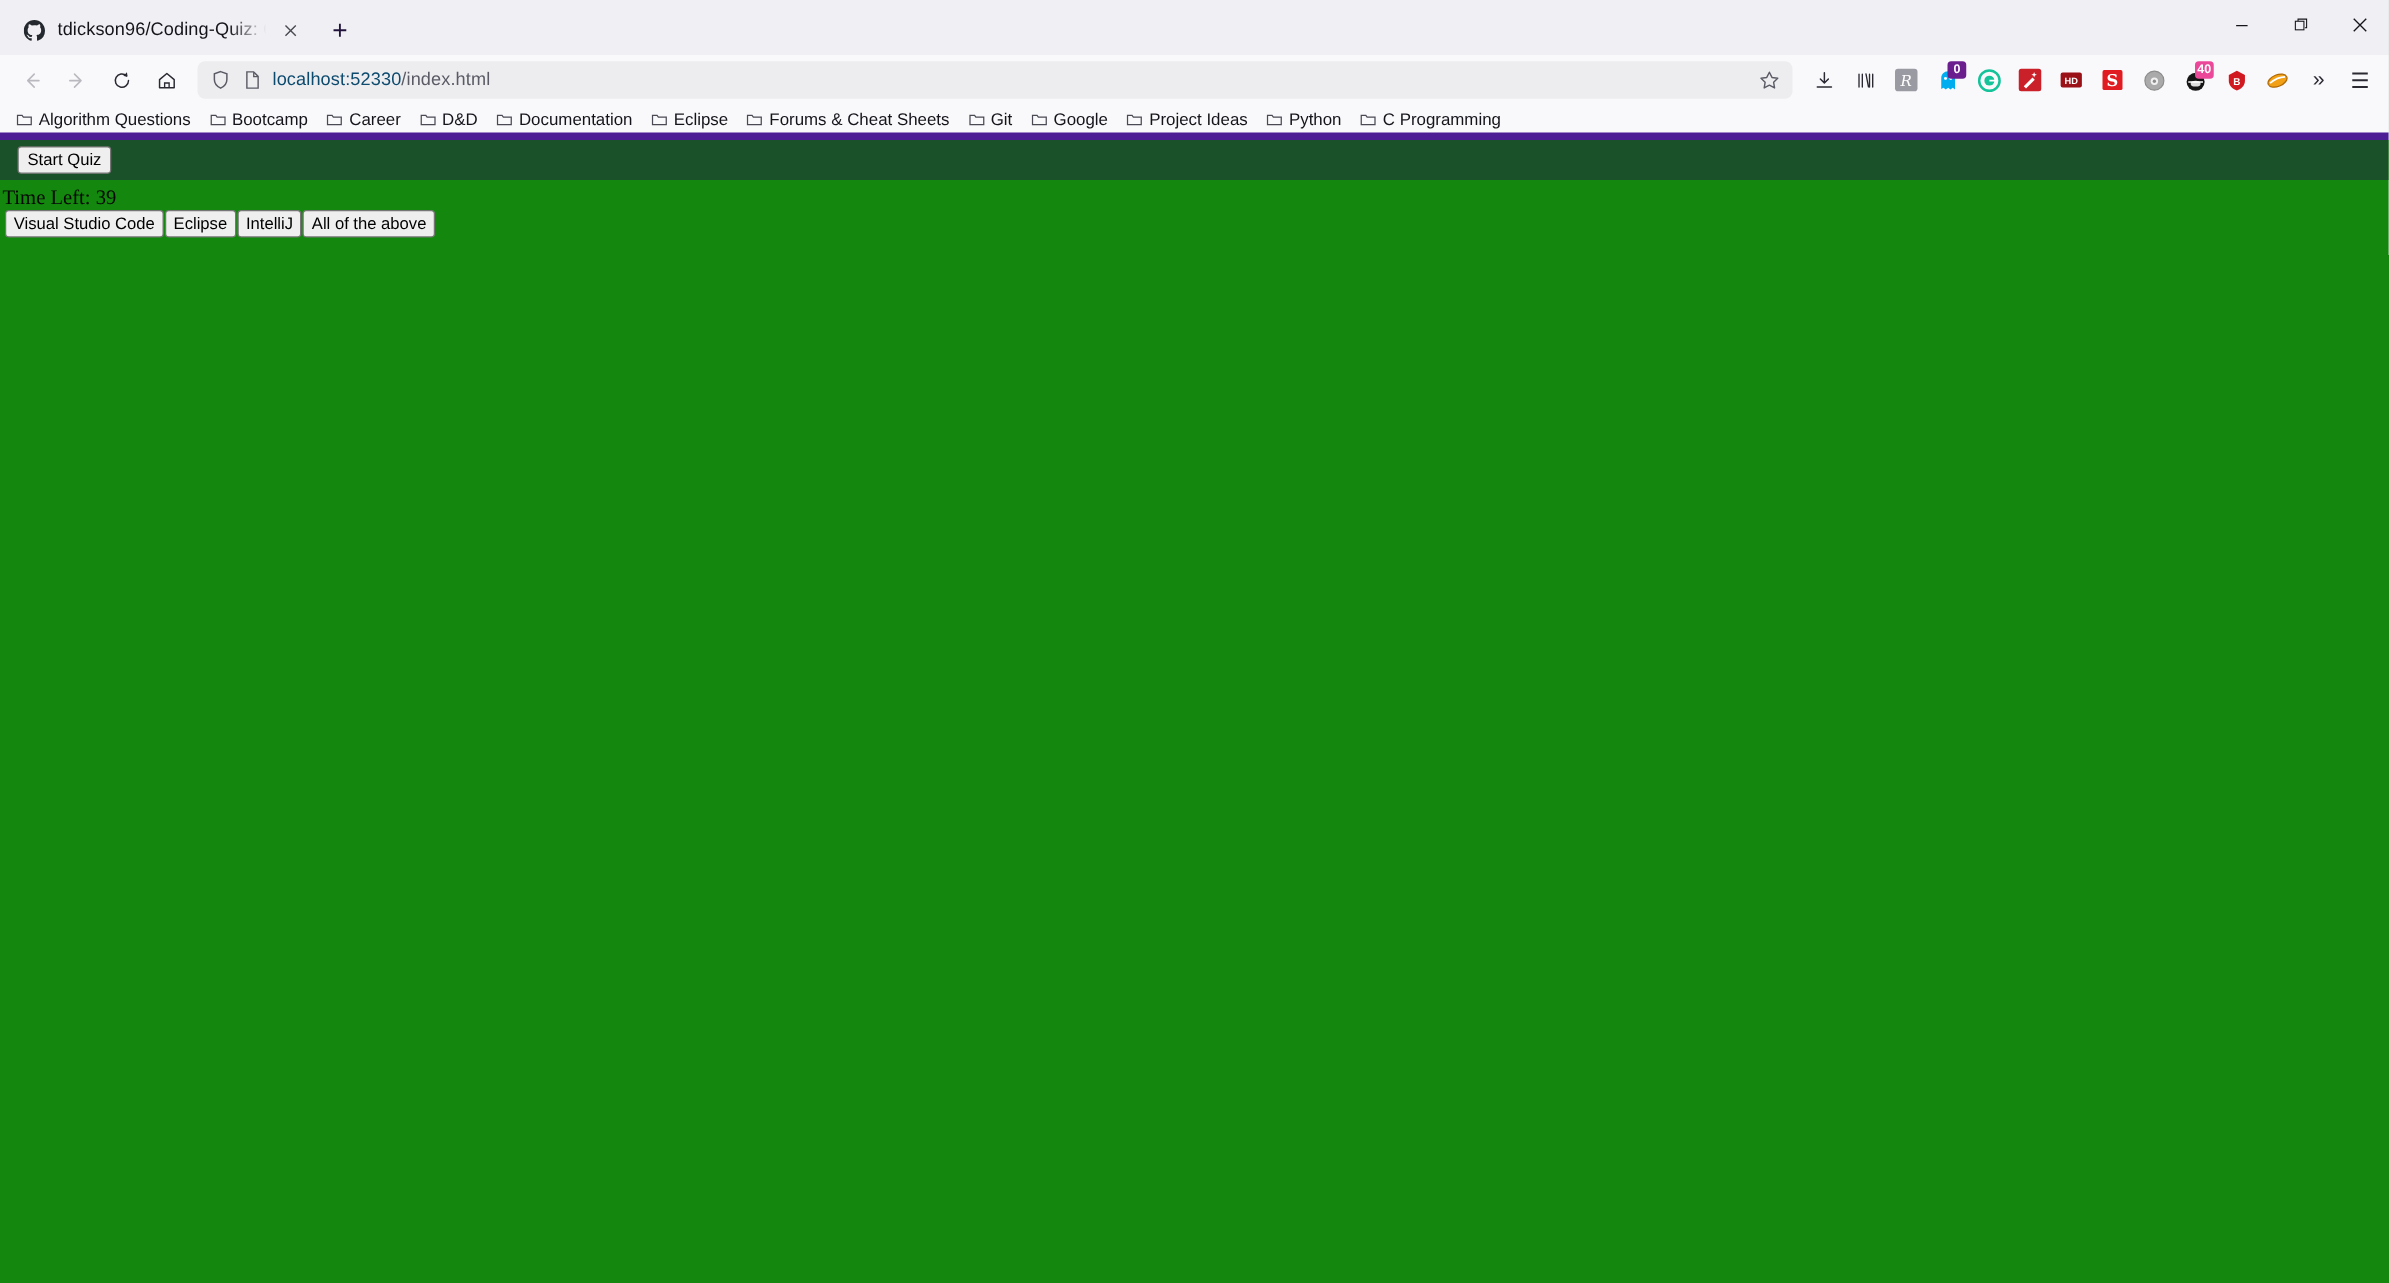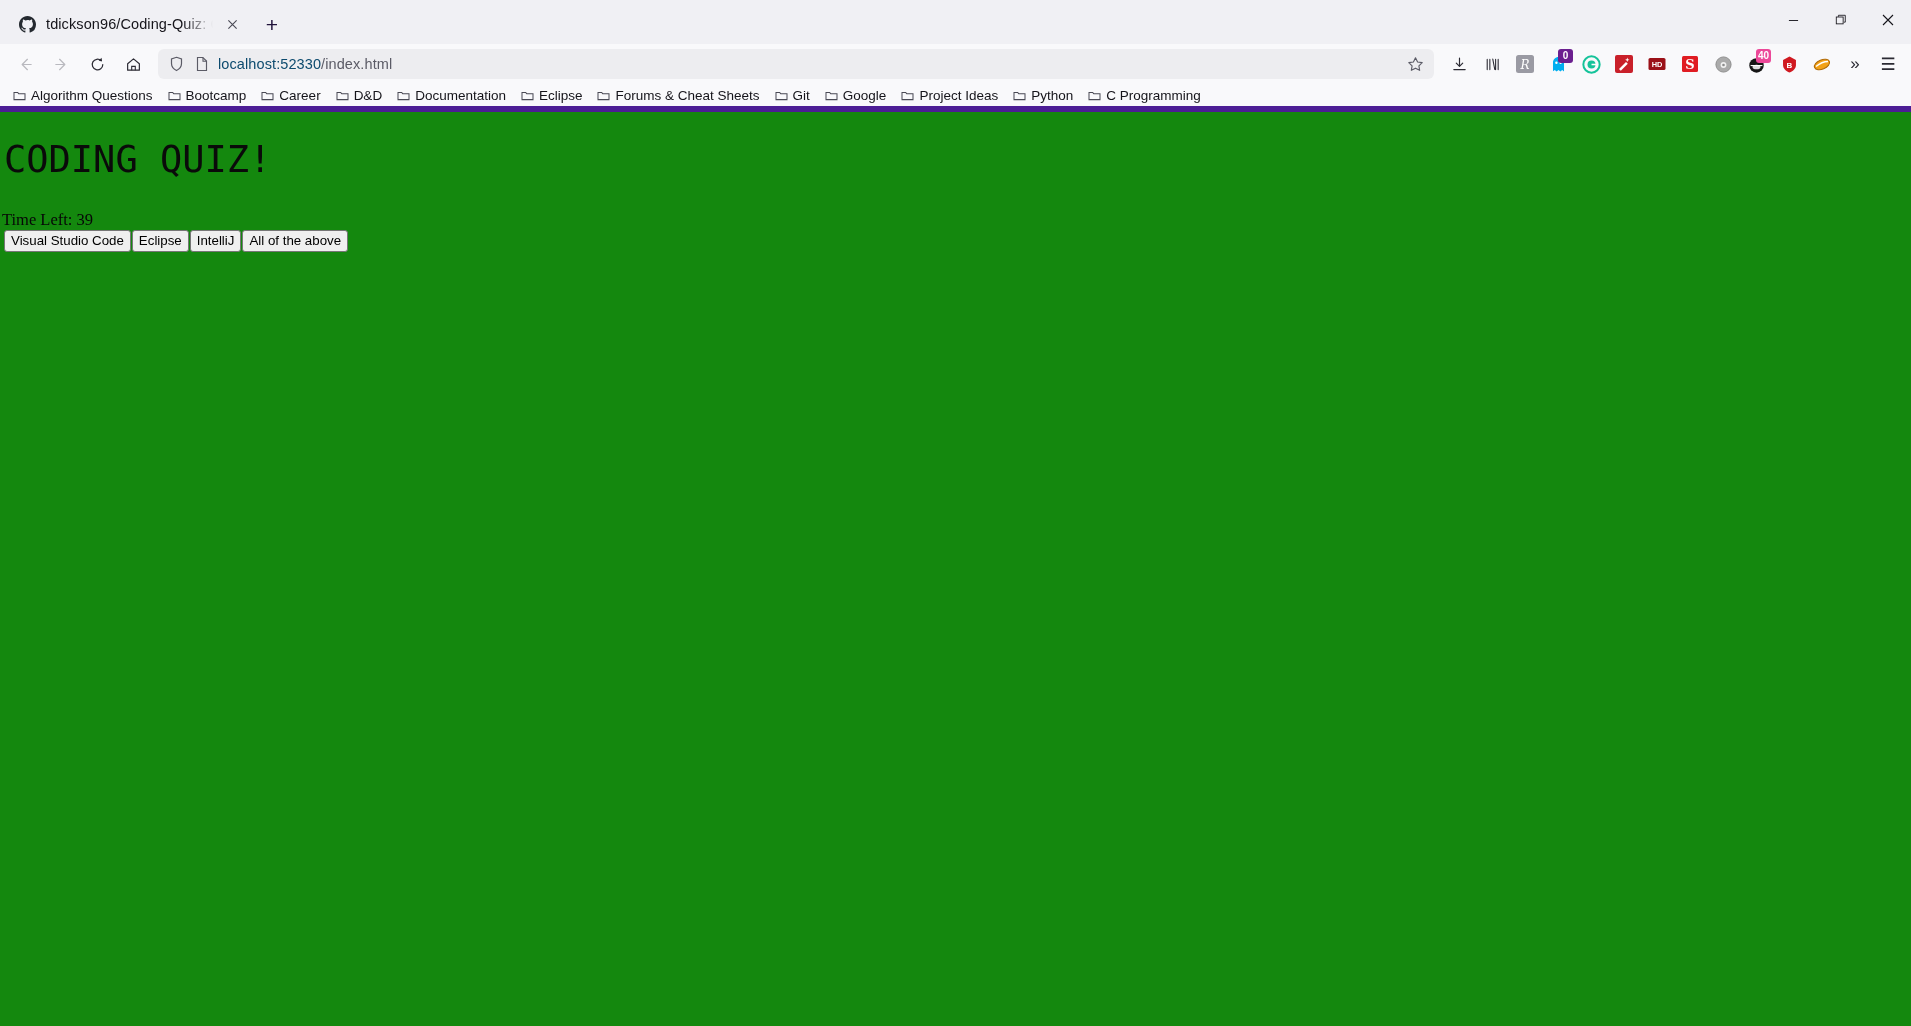--- a/index.html
+++ b/index.html
@@ -479,22 +479,24 @@
           <svg width="13" height="11" viewBox="0 0 14 12">
             <path fill="none" stroke="#4a4a55" stroke-width="1.1" d="M1 2.6h4l1.1 1.4H13v6.5H1z"></path>
           </svg>
         </span>
       <span>C Programming</span>
     </div>
   </div>
 
   <div class="page">
 
-    <h1 class="quiz-header">CODING QUIZ!</h1>
-
+
+    <div class="quiz-nav">
+      <button class="btn-default">Start Quiz</button>
+    </div>
 
     <div class="quiz-body">
       <div class="timeleft">Time Left: 39</div>
       <div class="question-row">
         <span class="answers">
           <button class="btn-default">Visual Studio Code</button>
           <button class="btn-default">Eclipse</button>
           <button class="btn-default">IntelliJ</button>
           <button class="btn-default">All of the above</button>
         </span>

